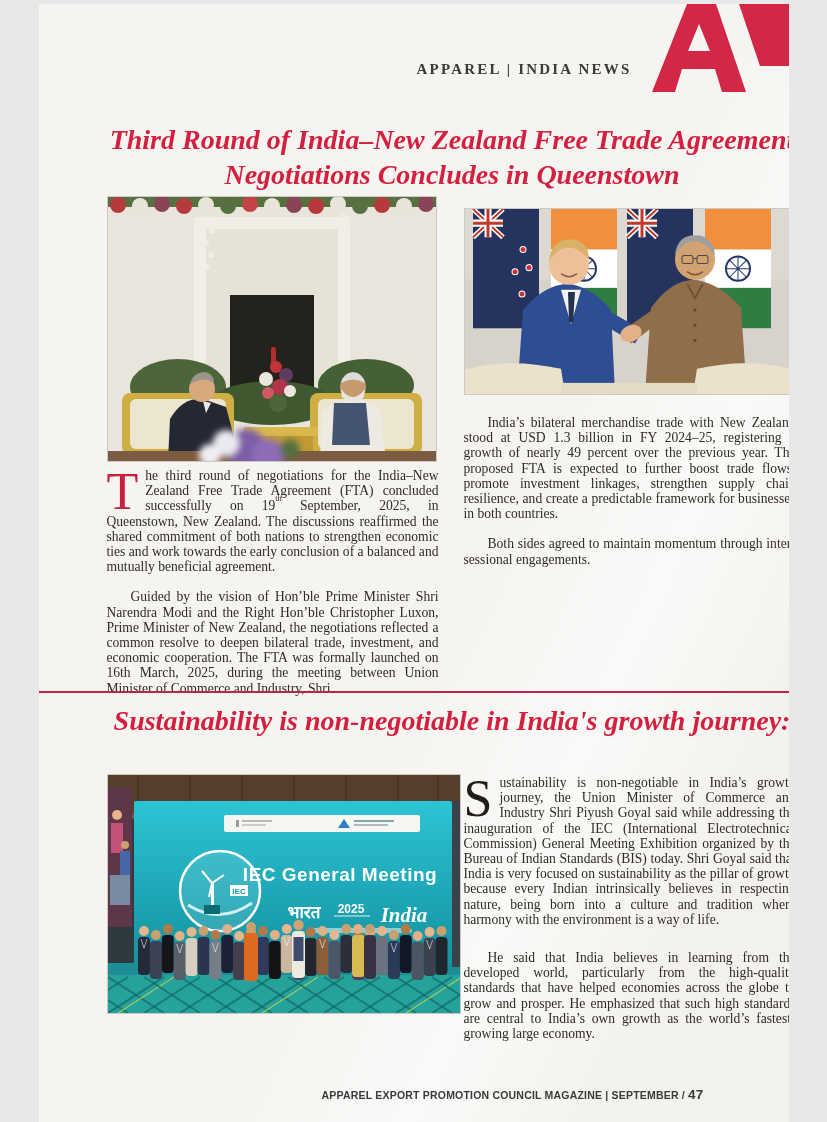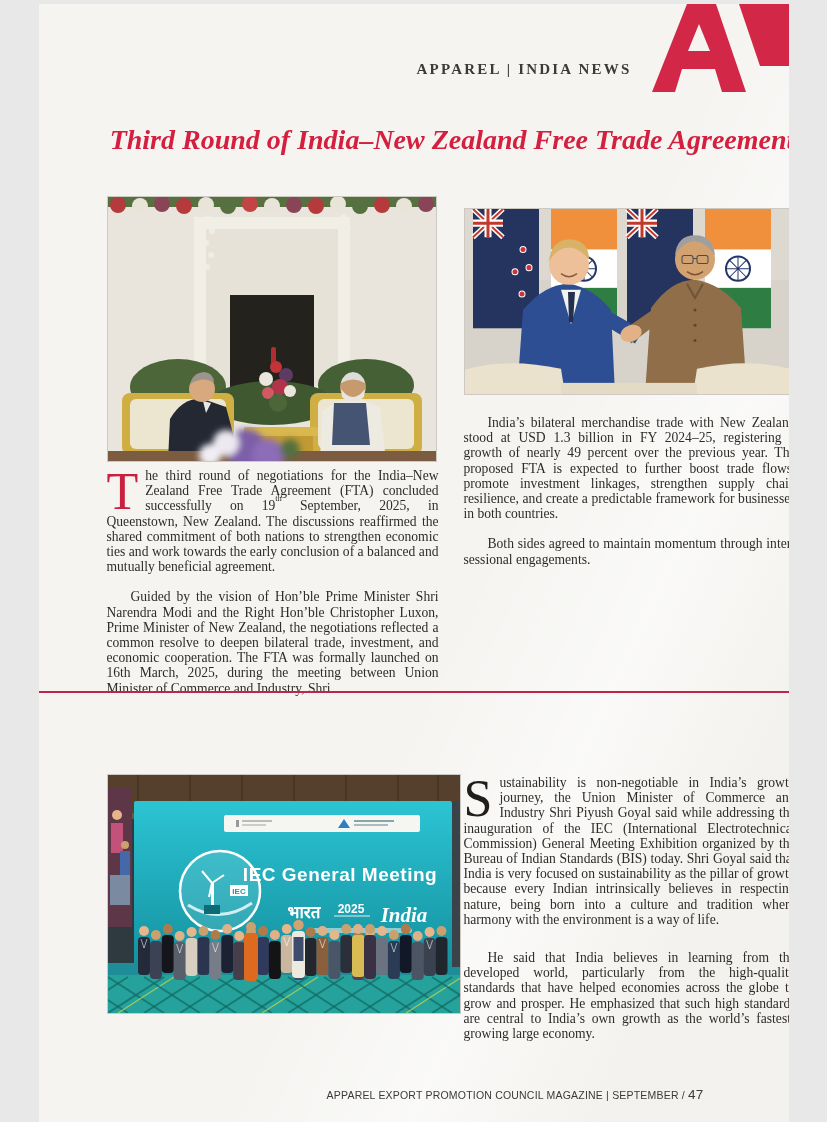--- a/index.html
+++ b/index.html
@@ -23,39 +23,40 @@
   .dropcap{float:left;font-size:52px;line-height:42px;padding:3px 7px 0 0;font-weight:normal;}
   .dc-red{color:#c9203f;}
   .dc-dark{color:#211d1a;}
   .photo{border:1px solid #ccc9c3;background:#ddd;padding:0;margin:0;}
   .photo svg{display:block;width:100%;height:100%;}
   .photo1{width:328px;height:264px;margin-bottom:6px;}
   .photo2{width:328px;height:185px;margin:11px 0 20px 0;}
   .photo3{position:absolute;left:68px;top:770px;width:352px;height:238px;}
   .divider{position:absolute;top:687px;left:0;width:827px;height:2px;background:#c22348;border:none;margin:0;}
   .footer{position:absolute;top:1083px;right:85px;font-family:"Liberation Sans",sans-serif;
-    font-size:10.5px;font-weight:normal;color:#3a3a3a;letter-spacing:.2px;}
+    font-size:10.5px;font-weight:bold;color:#3a3a3a;letter-spacing:.2px;}
   .pagenum{font-size:13.5px;}
   .right2 p.first{margin-bottom:23px;}
 </style>
 </head>
 <body>
 
 <div class="page">
 
   <div class="masthead">APPAREL | INDIA NEWS</div>
   <div class="logo">
     <svg viewBox="0 0 147 90">
       <polygon points="97,0 147,0 147,62 118,62" fill="#d22746"></polygon>
       <path d="M45,0 L74,0 L104,88 L80,88 L73,65 L40,65 L33,88 L10,88 Z M57,20 L68,47 L46,47 Z" fill="#d22746" fill-rule="evenodd"></path>
     </svg>
   </div>
 
   <h1 class="title t1">
     <span>Third Round of India–New Zealand Free Trade Agreement</span><br>
+    <span>Negotiations Concludes in Queenstown</span>
   </h1>
 
   <div class="col left1">
     <figure class="photo photo1">
       <svg viewBox="0 0 328 264" preserveAspectRatio="none">
         <rect width="328" height="264" fill="#e9e5dc"></rect>
         <rect x="86" y="20" width="156" height="190" fill="#f1eee6"></rect>
         <rect x="98" y="32" width="132" height="172" fill="#e6e2d8"></rect>
         <rect x="122" y="98" width="84" height="110" fill="#24221d"></rect>
         <rect width="328" height="10" fill="#57703f"></rect>
@@ -194,21 +195,21 @@
         <rect x="96" y="172" width="136" height="11" fill="#e3dbc6"></rect>
       </svg>
     </figure>
     <p class="indent">India’s bilateral merchandise trade with New Zealand stood at USD 1.3 billion in FY 2024–25, registering a growth of nearly 49 percent over the previous year. The proposed FTA is expected to further boost trade flows, promote investment linkages, strengthen supply chain resilience, and create a predictable framework for businesses in both countries.</p>
     <p class="indent">Both sides agreed to maintain momentum through inter-sessional engagements.</p>
   </div>
 
   <hr class="divider">
 
   <h1 class="title t2">
-    <br>
+    <span>Sustainability is non-negotiable in India's growth journey:</span><br>
   </h1>
 
   <figure class="photo photo3">
     <svg viewBox="0 0 352 238" preserveAspectRatio="none">
       <rect width="352" height="238" fill="#2e3a40"></rect>
       <rect width="352" height="44" fill="#54402c"></rect>
       <g stroke="#473522" stroke-width="2">
         <path d="M30,0 L30,44 M82,0 L82,44 M134,0 L134,44 M186,0 L186,44 M238,0 L238,44 M290,0 L290,44 M330,0 L330,44"></path>
       </g>
       <rect y="38" width="352" height="6" fill="#6e563c"></rect>

